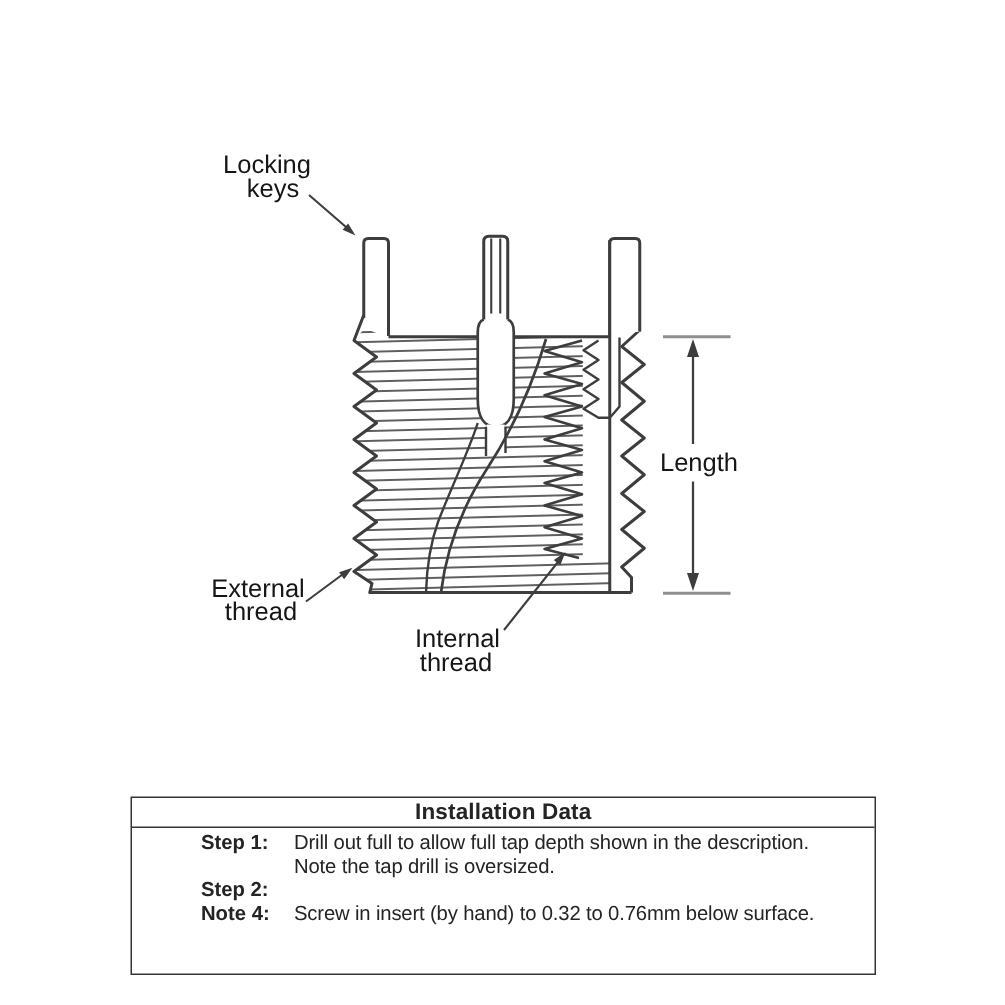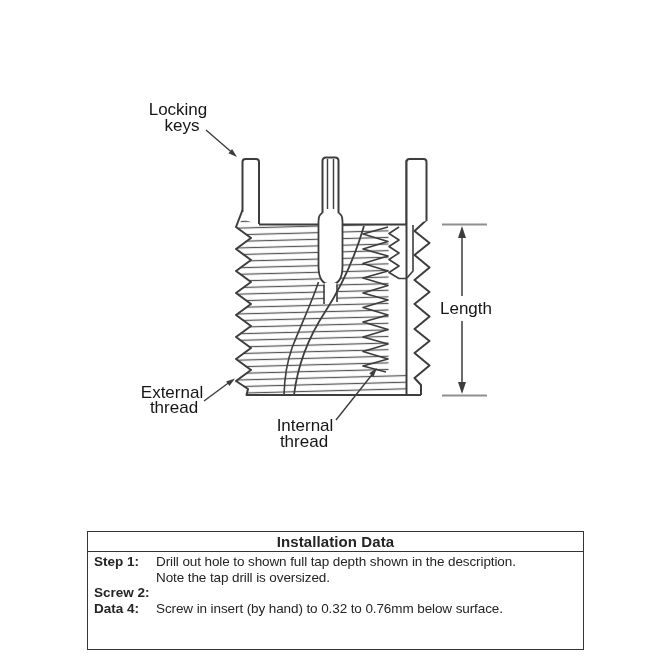--- a/index.html
+++ b/index.html
@@ -18,21 +18,21 @@
     border:1.6px solid #353535;box-sizing:border-box;background:#ffffff;
     color:#242424;
   }
   #install-table .tbl-header{
     text-align:center;font-weight:bold;font-size:15px;line-height:18px;
     border-bottom:1.6px solid #353535;padding-top:1px;letter-spacing:.1px;
   }
   #install-table .tbl-body{padding:2px 3px 2px 6px;}
   .step-row{display:flex;align-items:flex-start;}
   .step-row .step-label{
-    flex:0 0 62px;font-weight:bold;font-size:13.5px;line-height:15.6px;white-space:nowrap;
+    flex:0 0 62px;font-weight:bold;font-size:13.5px;line-height:15.6px;white-space:nowrap;margin-left:40px;
   }
   .step-row .step-text{
     flex:1;font-size:13.5px;line-height:15.6px;white-space:pre-line;letter-spacing:-0.1px;
   }
 </style>
 </head>
 <body>
 
 <div id="canvas">
 
@@ -121,26 +121,26 @@
       <text class="dlabel" x="305" y="431" text-anchor="middle">Internal</text>
       <text class="dlabel" x="304" y="447" text-anchor="middle">thread</text>
     </g>
   </svg>
 
   <div id="install-table">
     <div class="tbl-header">Installation Data</div>
     <div class="tbl-body">
       <div class="step-row">
         <span class="step-label">Step 1:</span>
-        <span class="step-text">Drill out hole to shown full tap depth shown in the description.
+        <span class="step-text">Drill out full to allow full tap depth shown in the description.
 Note the tap drill is oversized.</span>
       </div>
       <div class="step-row">
-        <span class="step-label">Screw 2:</span>
+        <span class="step-label">Step 2:</span>
       </div>
       <div class="step-row">
-        <span class="step-label">Data 4:</span>
+        <span class="step-label">Note 4:</span>
         <span class="step-text">Screw in insert (by hand) to 0.32 to 0.76mm below surface.</span>
       </div>
     </div>
   </div>
 
 </div>
 
 </body></html>

